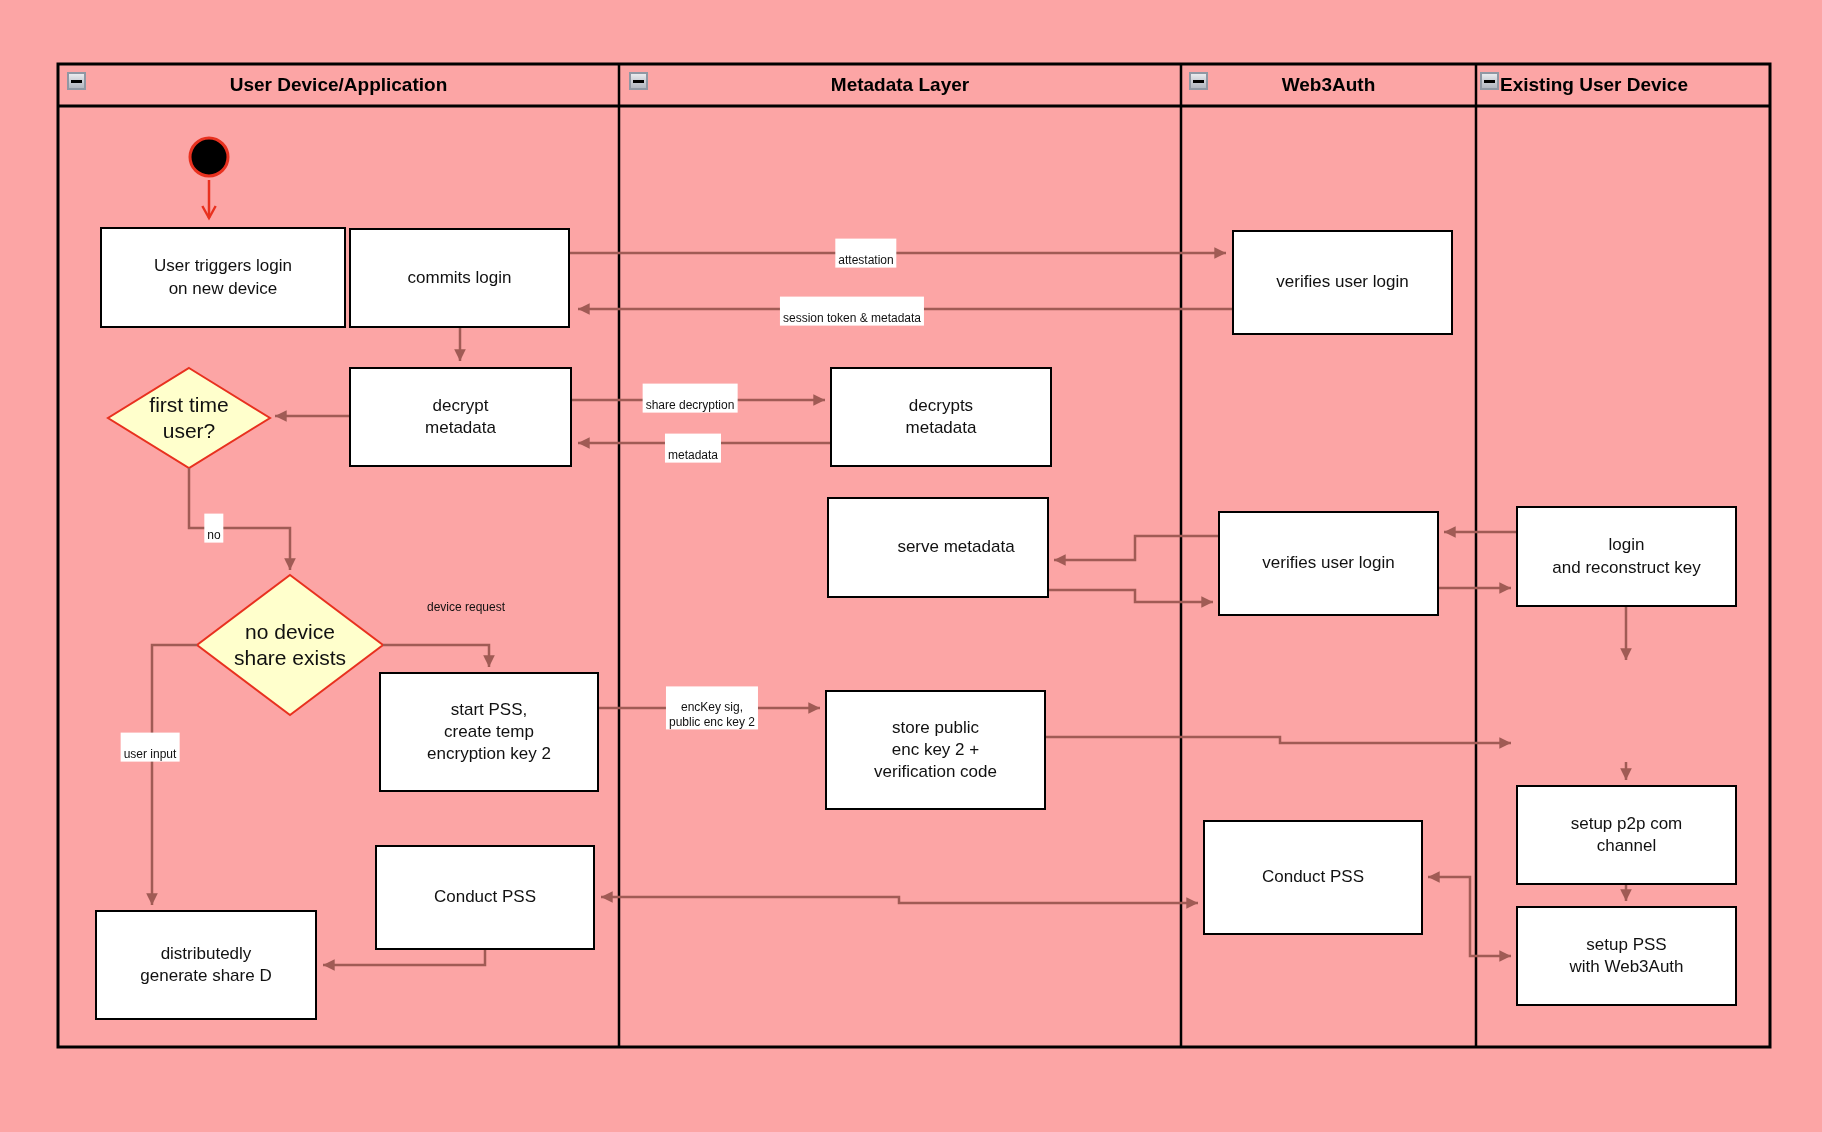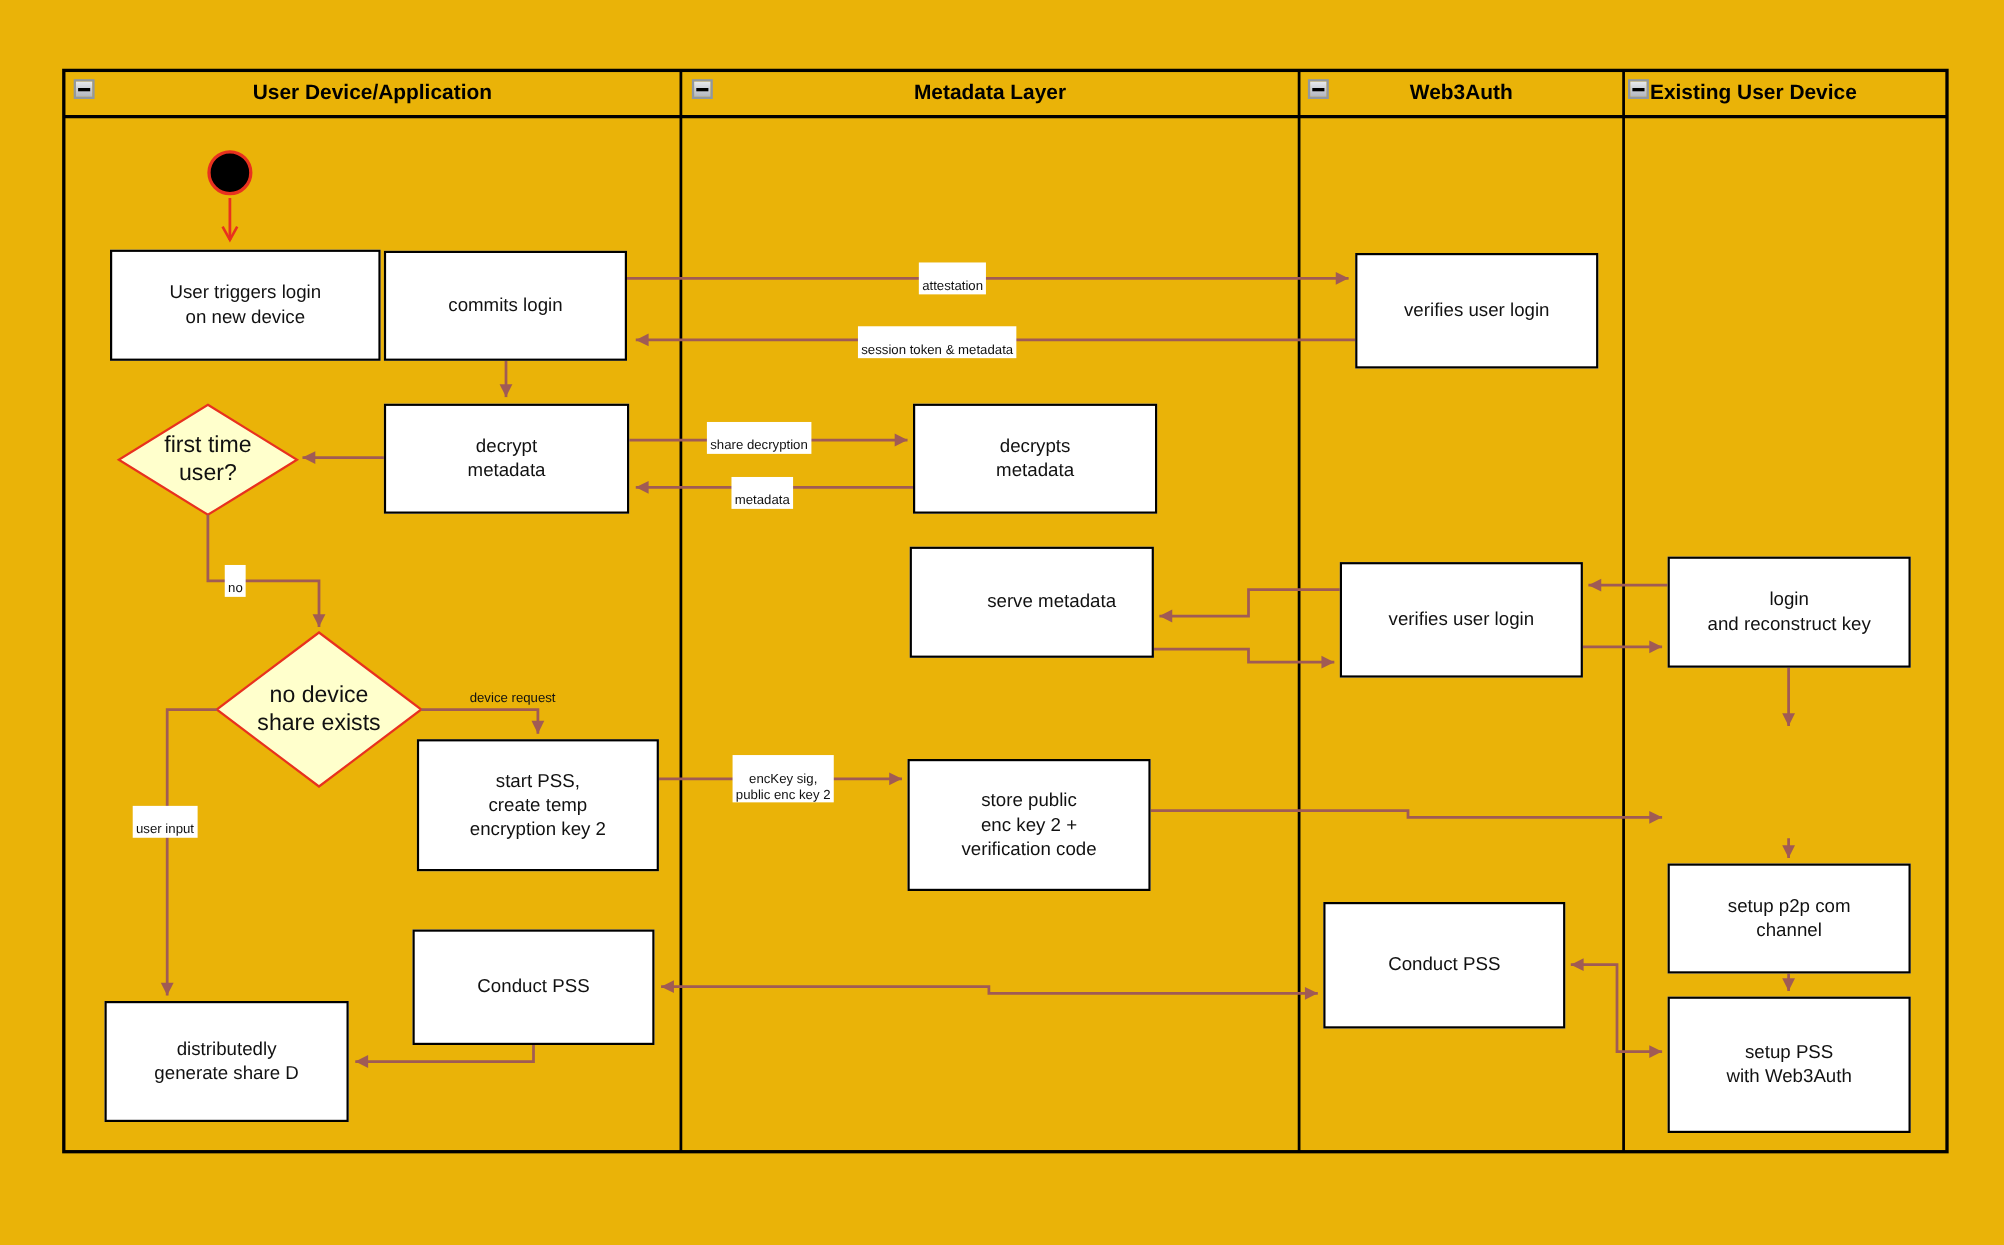--- a/index.html
+++ b/index.html
@@ -1,16 +1,16 @@
 <!DOCTYPE html>
 <html><head>
 <meta charset="utf-8">
 <style>
   html,body{margin:0;padding:0;background:#ffffff;}
-  #canvas{position:relative;width:1822px;height:1132px;background:#eab308;
+  #canvas{position:relative;width:1822px;height:1132px;background:#fca5a5;
           font-family:"Liberation Sans", sans-serif;color:#111;overflow:hidden;}
   svg.layer{position:absolute;left:0;top:0;width:1822px;height:1132px;}
 
   
   .lane-title{position:absolute;top:64px;height:42px;display:flex;align-items:center;
               justify-content:center;font-weight:bold;font-size:19px;color:#000;}
   .lane-title.left{justify-content:flex-start;}
   .collapse-btn{position:absolute;width:19px;height:18px;box-sizing:border-box;
                 background:linear-gradient(180deg,#e9ebee 0%,#c9ccd3 55%,#b2b6bf 100%);
                 border:2px solid #8f97a3;display:flex;align-items:center;justify-content:center;
@@ -164,40 +164,40 @@
 
   <div class="node" style="left:1516px;top:506px;width:221px;height:101px;">
     <span>login
 and reconstruct key</span></div>
 
 
   <div class="node" style="left:1516px;top:785px;width:221px;height:100px;">
     <span>setup p2p com
 channel</span></div>
 
-  <div class="node" style="left:1516px;top:906px;width:221px;height:124px;">
+  <div class="node" style="left:1516px;top:906px;width:221px;height:100px;">
     <span>setup PSS
 with Web3Auth</span></div>
 
   <div class="elabel" style="left:866px;top:253px;">
     <span>attestation</span></div>
 
   <div class="elabel" style="left:852px;top:311px;">
     <span>session token &amp; metadata</span></div>
 
   <div class="elabel" style="left:690px;top:398px;">
     <span>share decryption</span></div>
 
   <div class="elabel" style="left:693px;top:448px;">
     <span>metadata</span></div>
 
   <div class="elabel" style="left:214px;top:528px;">
     <span>no</span></div>
 
-  <div class="elabel nobg" style="left:466px;top:628px;text-align:right;">
+  <div class="elabel nobg" style="left:466px;top:600px;text-align:right;">
     <span>device request</span></div>
 
   <div class="elabel" style="left:712px;top:708px;">
     <span>encKey sig,
 public enc key 2</span></div>
 
   <div class="elabel" style="left:150px;top:747px;">
     <span>user input</span></div>
 
 </div>

